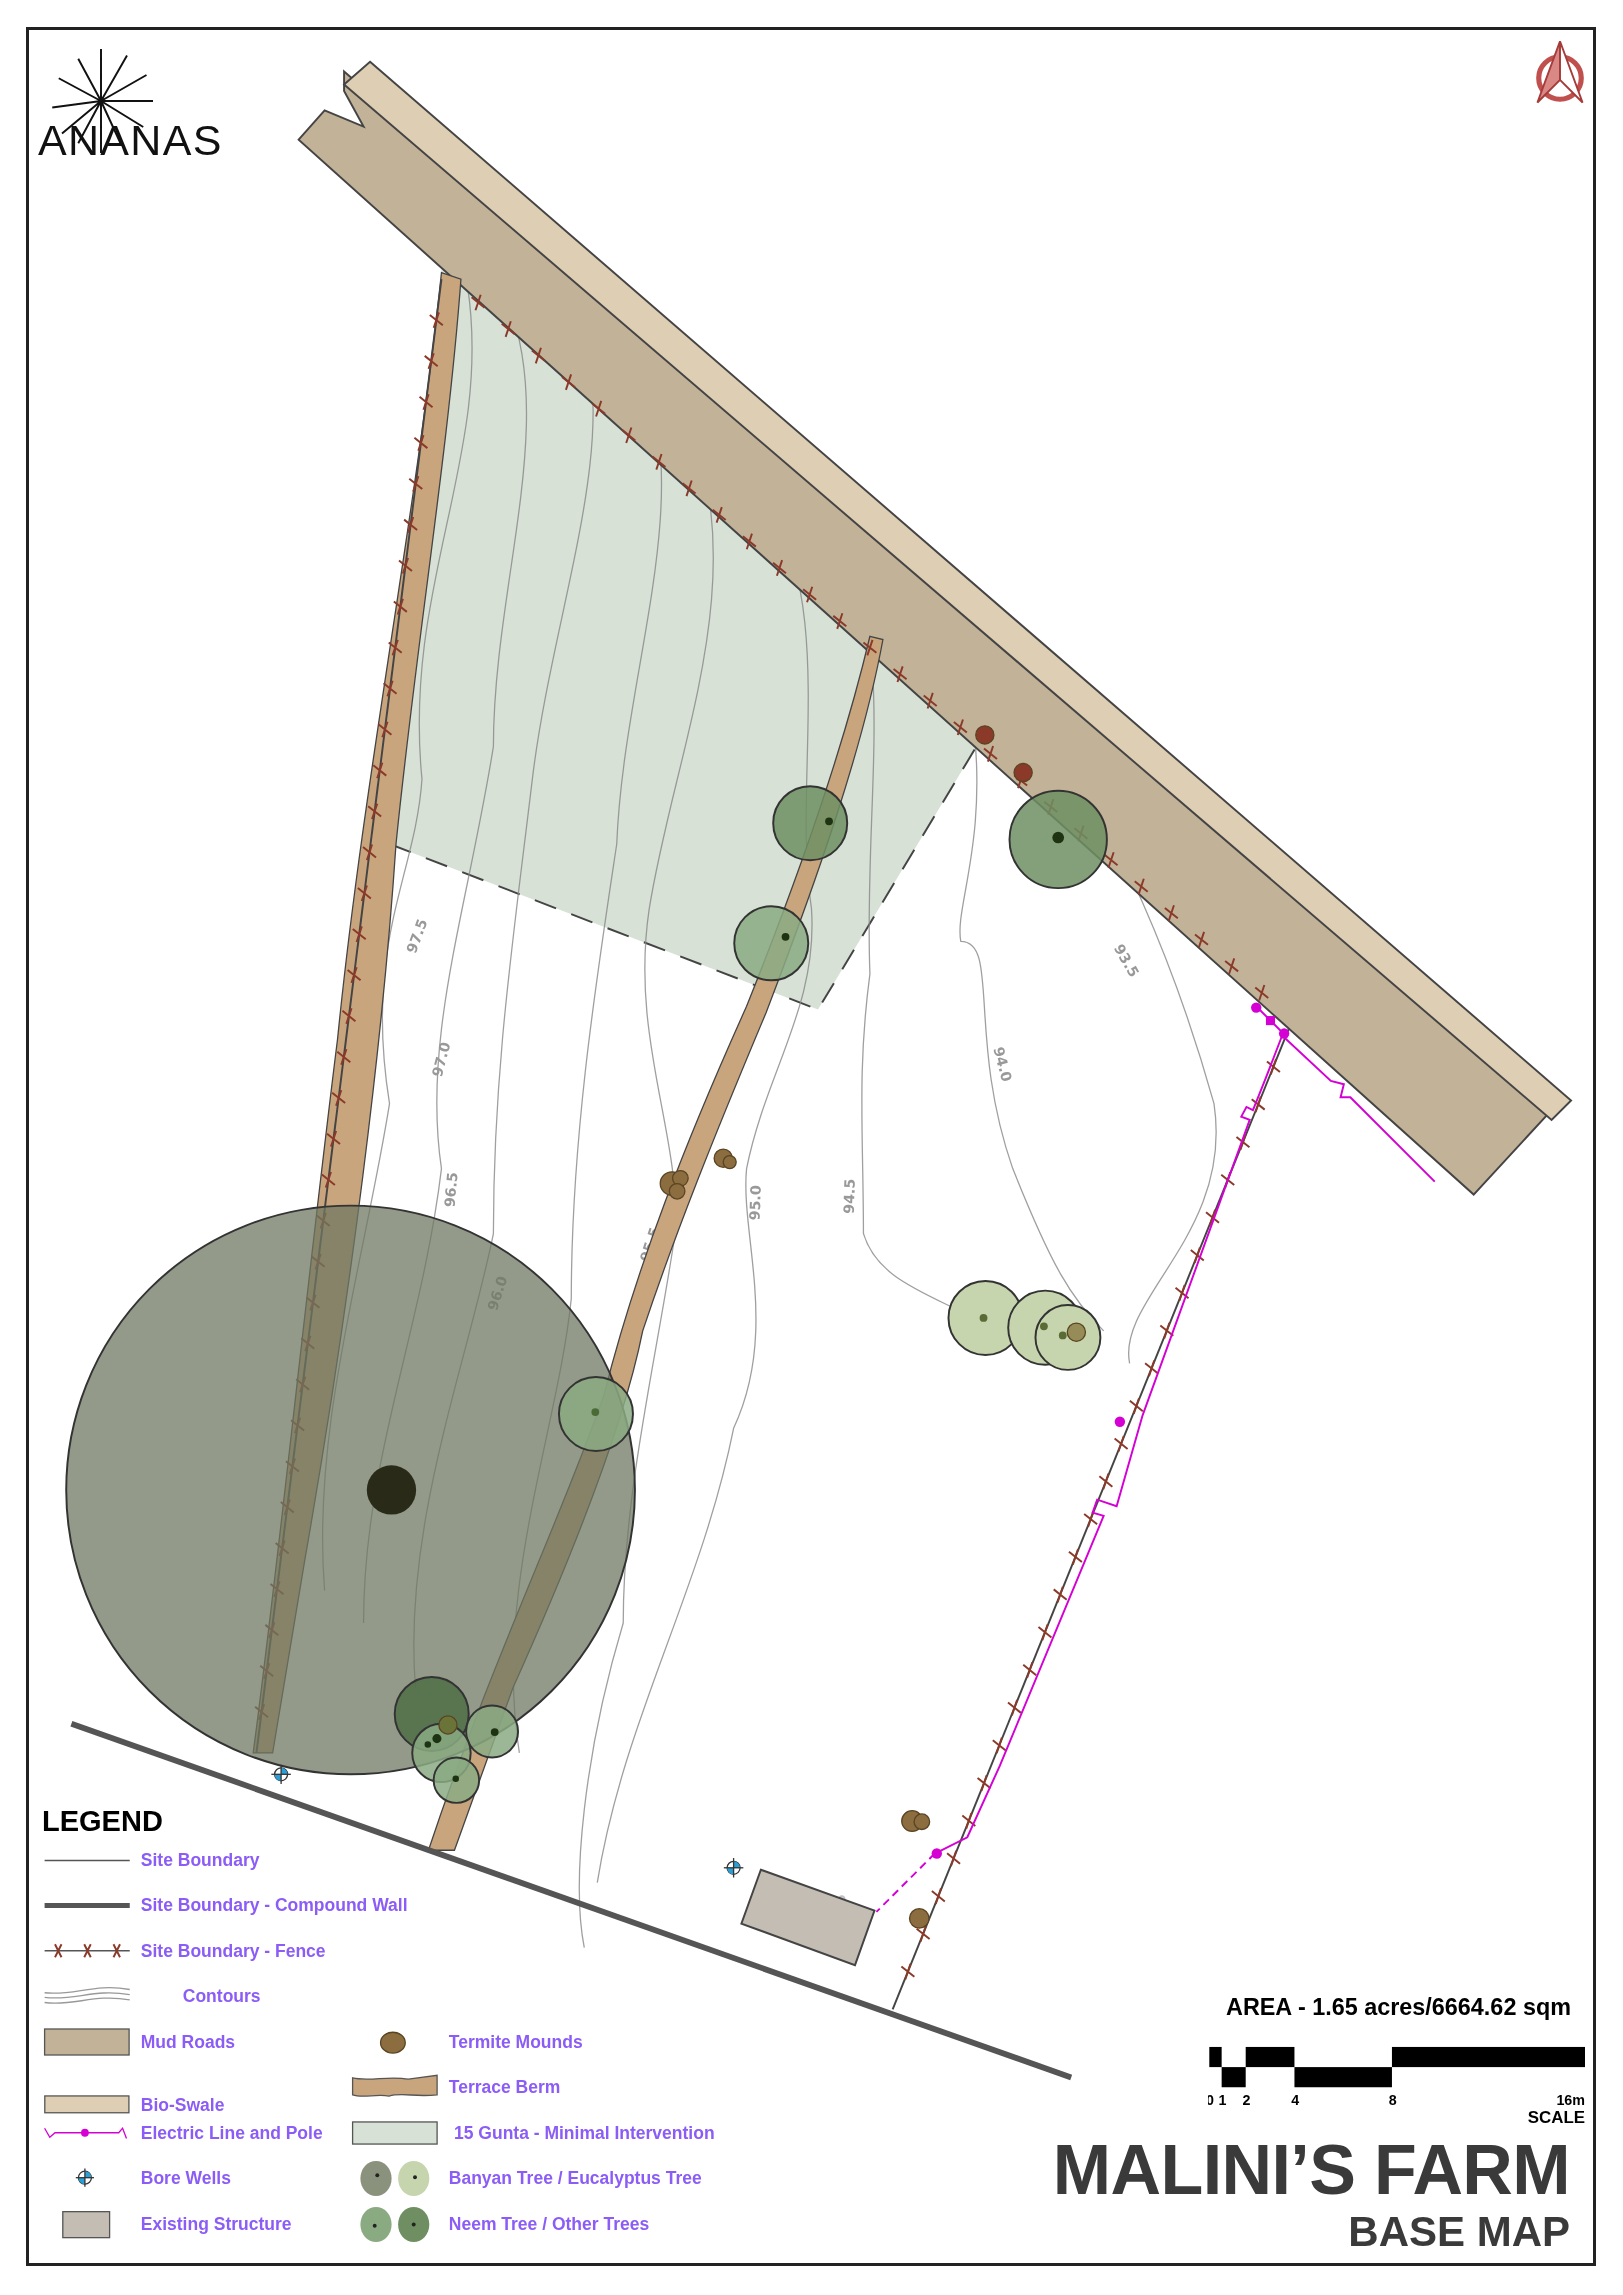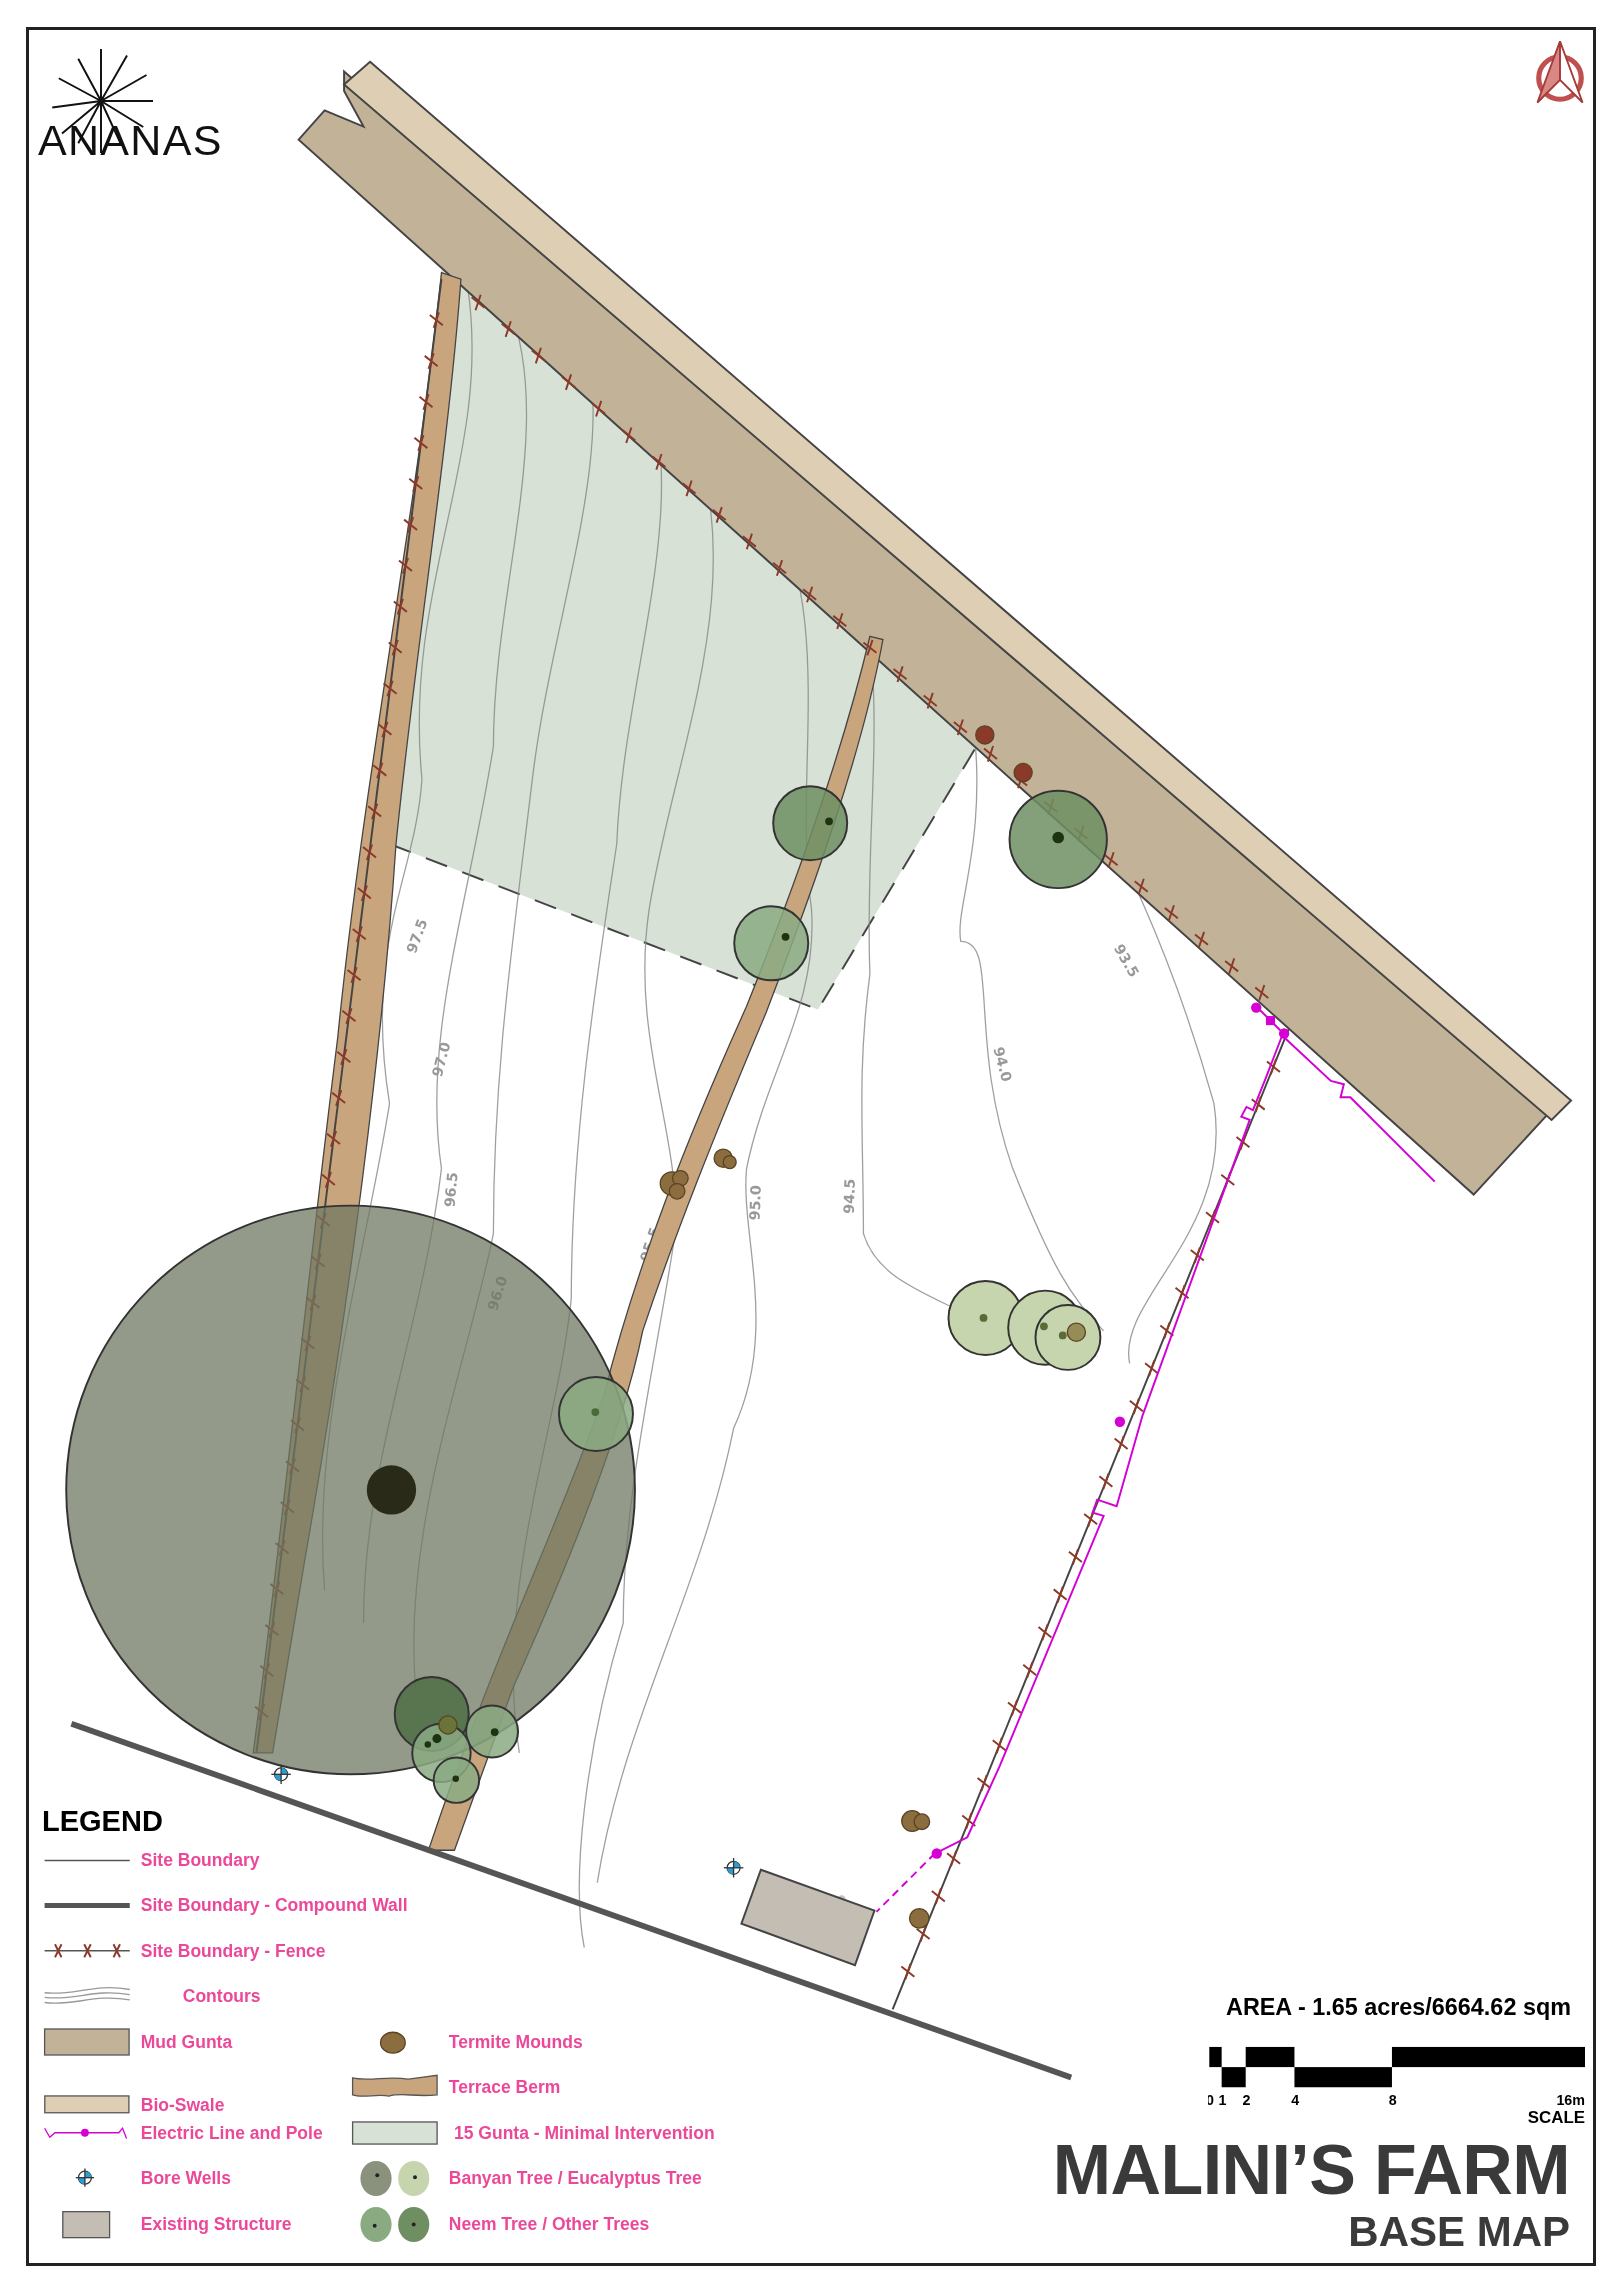--- a/index.html
+++ b/index.html
@@ -5,21 +5,21 @@
   html,body{margin:0;padding:0;background:#fff;}
   body{width:1623px;height:2295px;position:relative;overflow:hidden;font-family:"Liberation Sans",sans-serif;}
   .frame{position:absolute;left:26px;top:27px;width:1570px;height:2239px;border:3.9px solid #222;box-sizing:border-box;}
   svg.map{position:absolute;left:0;top:0;}
   .logo{position:absolute;left:36px;top:36px;width:130px;height:130px;}
   .logo-text{position:absolute;left:38px;top:116px;font-size:43px;letter-spacing:1.3px;font-weight:normal;color:#111;font-family:Liberation Sans, sans-serif;}
   .north{position:absolute;left:1531px;top:38px;width:58px;height:71px;}
   .legend{position:absolute;left:42px;top:1805px;}
   .legend-title{position:absolute;left:0;top:0;font-size:29px;font-weight:bold;color:#000;white-space:nowrap;}
   .lg-item{position:absolute;display:flex;align-items:center;height:32px;white-space:nowrap;}
-  .lg-label{font-size:17.5px;font-weight:bold;color:#ec4899;}
+  .lg-label{font-size:17.5px;font-weight:bold;color:#8b5cf6;}
   .area{position:absolute;right:52px;top:1994px;font-size:23.4px;font-weight:bold;color:#000;white-space:nowrap;}
   .scale{position:absolute;left:1208px;top:2045px;width:377px;height:78px;}
   .title{position:absolute;right:53px;top:2130px;font-size:70px;font-weight:bold;color:#3a3a3a;white-space:nowrap;letter-spacing:-0.6px;}
   .subtitle{position:absolute;right:53px;top:2208px;font-size:42px;font-weight:bold;color:#3a3a3a;white-space:nowrap;}
   .clabel{font-family:"DejaVu Sans",sans-serif;font-size:22px;font-weight:bold;fill:#999;}
 </style>
 </head>
 <body>
 
 <div class="frame"></div>
@@ -278,21 +278,21 @@
           <path d="M4,22 C50,28 80,8 135,18"></path>
           <path d="M4,30 C50,36 80,16 135,26"></path>
         </g>
       </svg>
     <span class="lg-label" style="margin-left:7.8px">Contours</span>
   </div>
   <div class="lg-item" style="left:0;top:221px;">
     <svg width="91" height="30" viewBox="0 0 140 46">
         <rect x="4" y="3" width="130" height="40" fill="#c2b298" stroke="#555" stroke-width="2"></rect>
       </svg>
-    <span class="lg-label" style="margin-left:7.8px">Mud Gunta</span>
+    <span class="lg-label" style="margin-left:7.8px">Mud Roads</span>
   </div>
   <div class="lg-item" style="left:0;top:284px;">
     <svg width="91" height="22" viewBox="0 0 140 34">
         <rect x="4" y="3" width="130" height="26" fill="#ddceb4" stroke="#555" stroke-width="2"></rect>
       </svg>
     <span class="lg-label" style="margin-left:7.8px">Bio-Swale</span>
   </div>
   <div class="lg-item" style="left:0;top:312px;">
     <svg width="91" height="19.5" viewBox="0 0 140 30">
         <polyline points="4,8 12,22 20,15 60,15 100,15 118,15 124,8 130,24" fill="none" stroke="#d400d4" stroke-width="2"></polyline>

